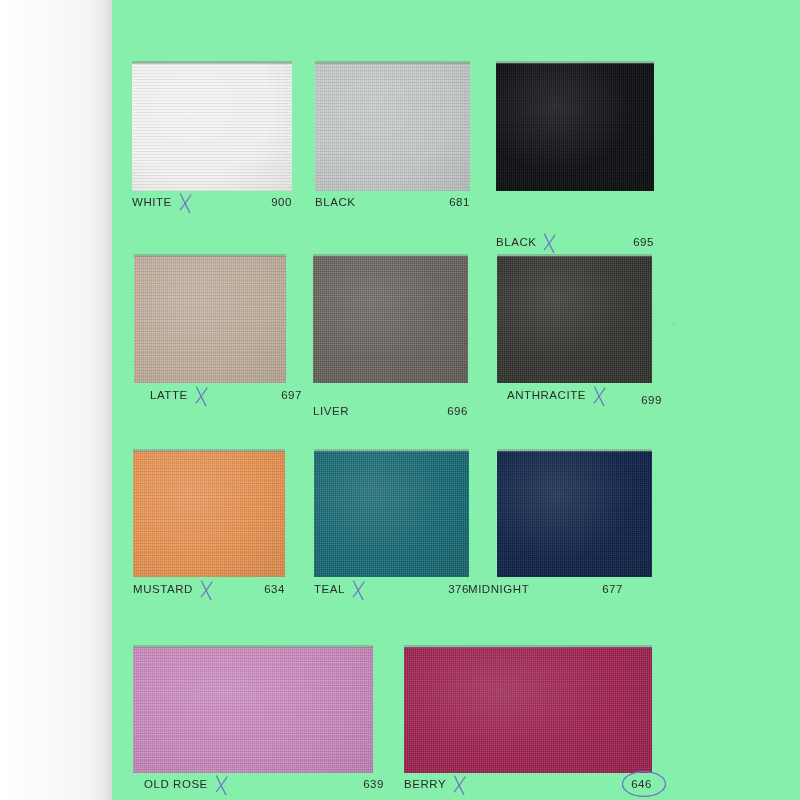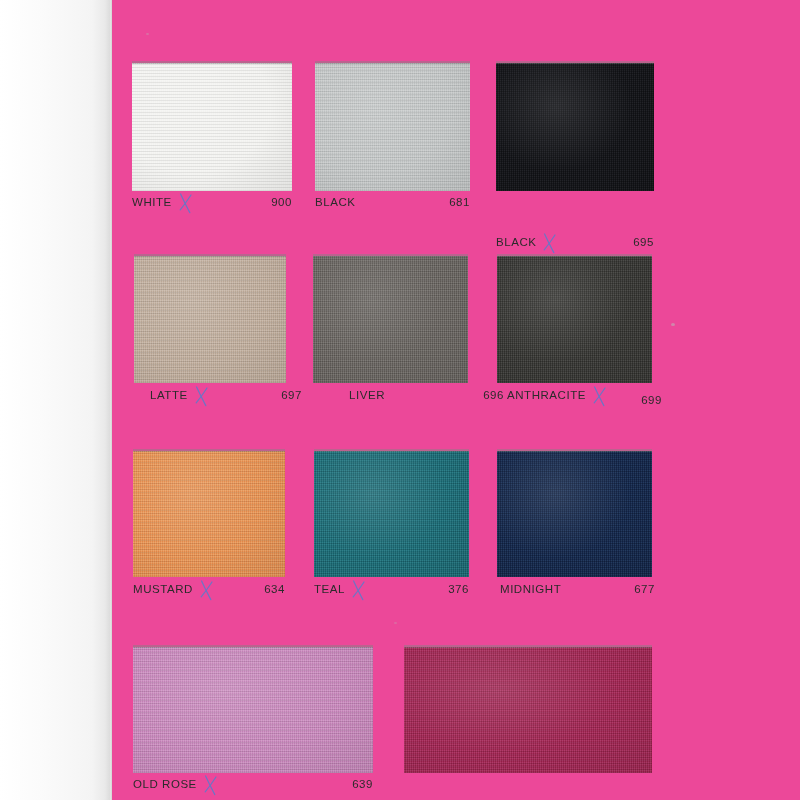--- a/index.html
+++ b/index.html
@@ -12,21 +12,21 @@
     height: 800px;
     overflow: hidden;
     font-family: "Liberation Sans", sans-serif;
     position: relative;
   }
 
   
   #page {
     position: absolute;
     inset: 0;
-    background: #ec4899;
+    background: #86efac;
   }
   
   #gutter {
     position: absolute;
     left: 0; top: 0;
     width: 112px; height: 800px;
     background: linear-gradient(to right,
                 #ffffff 0px, #fbfbfb 40px, #f4f4f4 92px,
                 #e9e9e9 105px, #dcdcdc 110px, #f6f6f6 112px);
   }
@@ -219,21 +219,21 @@
           </span>
         </span>
         <span class="cap-code">697</span>
       </div>
       <div class="chip" style="position: absolute; left: 313px; top: 256px; width: 155px; height: 127px; background: rgb(110, 106, 102);">
         <span class="topedge"></span>
         <span class="weave"></span>
         <span class="weave2"></span>
         <span class="shade"></span>
       </div>
-      <div class="caption" style="left: 313px; top: 388px; width: 155px; margin-left: 36px;">
+      <div class="caption" style="left: 313px; top: 404px; width: 155px;">
         <span class="cap-left">
           <span class="cap-name">LIVER</span>
         </span>
         <span class="cap-code">696</span>
       </div>
       <div class="chip" style="position: absolute; left: 497px; top: 256px; width: 155px; height: 127px; background: rgb(59, 59, 56);">
         <span class="topedge"></span>
         <span class="weave"></span>
         <span class="weave2"></span>
         <span class="shade"></span>
@@ -285,44 +285,60 @@
           </span>
         </span>
         <span class="cap-code">376</span>
       </div>
       <div class="chip" style="position: absolute; left: 497px; top: 451px; width: 155px; height: 126px; background: rgb(23, 42, 78);">
         <span class="topedge"></span>
         <span class="weave"></span>
         <span class="weave2"></span>
         <span class="shade"></span>
       </div>
-      <div class="caption" style="left: 500px; top: 582px; width: 155px;">
+      <div class="caption" style="left: 468px; top: 582px; width: 155px;">
         <span class="cap-left">
           <span class="cap-name">MIDNIGHT</span>
         </span>
         <span class="cap-code">677</span>
       </div>
       <div class="chip" style="position: absolute; left: 133px; top: 647px; width: 240px; height: 126px; background: rgb(203, 143, 192);">
         <span class="topedge"></span>
         <span class="weave"></span>
         <span class="weave2"></span>
         <span class="shade"></span>
       </div>
-      <div class="caption" style="left: 133px; top: 777px; width: 240px;">
+      <div class="caption" style="left: 144px; top: 777px; width: 240px;">
         <span class="cap-left">
           <span class="cap-name">OLD ROSE</span>
           <span class="pen-x">
             <svg width="16" height="22" viewBox="0 0 16 22">
               <path d="M2.6 2.0 C5.0 7.4, 8.6 14.6, 11.8 20.6" stroke="#6f74c4" stroke-width="1.25" fill="none" stroke-linecap="round"></path>
               <path d="M13.0 3.0 C10.4 7.0, 6.2 13.0, 2.2 17.8" stroke="#6f74c4" stroke-width="1.25" fill="none" stroke-linecap="round"></path>
             </svg>
           </span>
         </span>
         <span class="cap-code">639</span>
       </div>
       <div class="chip" style="position: absolute; left: 404px; top: 647px; width: 248px; height: 126px; background: rgb(163, 43, 88);">
         <span class="topedge"></span>
         <span class="weave"></span>
         <span class="weave2"></span>
         <span class="shade"></span>
+      </div>
+      <div class="caption" style="left: 404px; top: 777px; width: 248px;">
+        <span class="cap-left">
+          <span class="cap-name">BERRY</span>
+          <span class="pen-x">
+            <svg width="16" height="22" viewBox="0 0 16 22">
+              <path d="M2.6 2.0 C5.0 7.4, 8.6 14.6, 11.8 20.6" stroke="#6f74c4" stroke-width="1.25" fill="none" stroke-linecap="round"></path>
+              <path d="M13.0 3.0 C10.4 7.0, 6.2 13.0, 2.2 17.8" stroke="#6f74c4" stroke-width="1.25" fill="none" stroke-linecap="round"></path>
+            </svg>
+          </span>
+        </span>
+        <span class="cap-code">646<span class="pen-circle">
+            <svg width="48" height="28" viewBox="0 0 48 28">
+              <ellipse cx="24" cy="14" rx="21.5" ry="12.4" fill="none" stroke="#6f74c4" stroke-width="1.3"></ellipse>
+            </svg>
+          </span></span>
       </div>
     </div>
 </div>
 
 </body></html>

